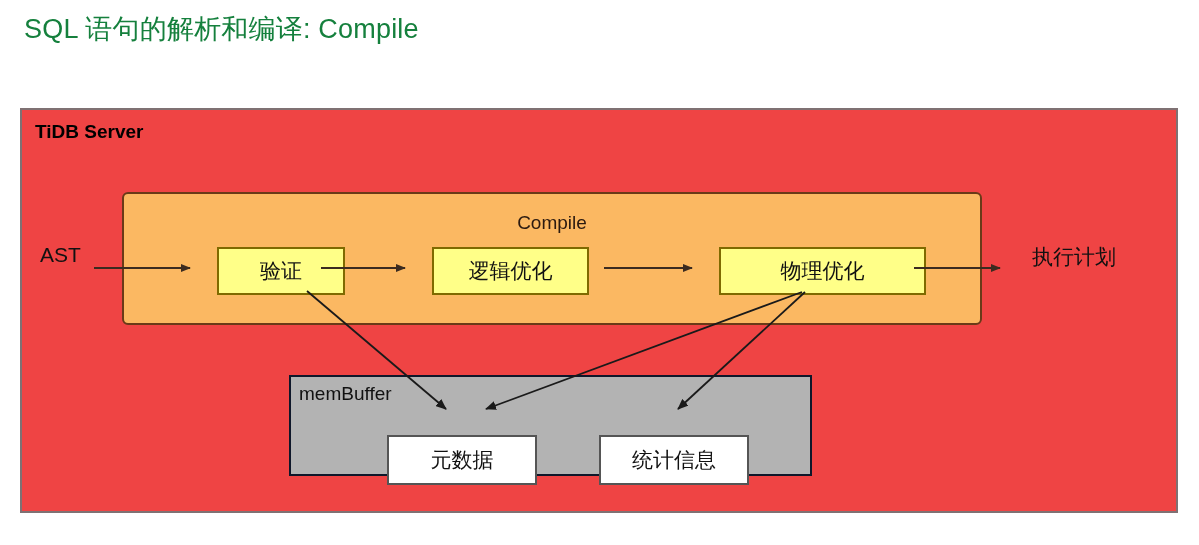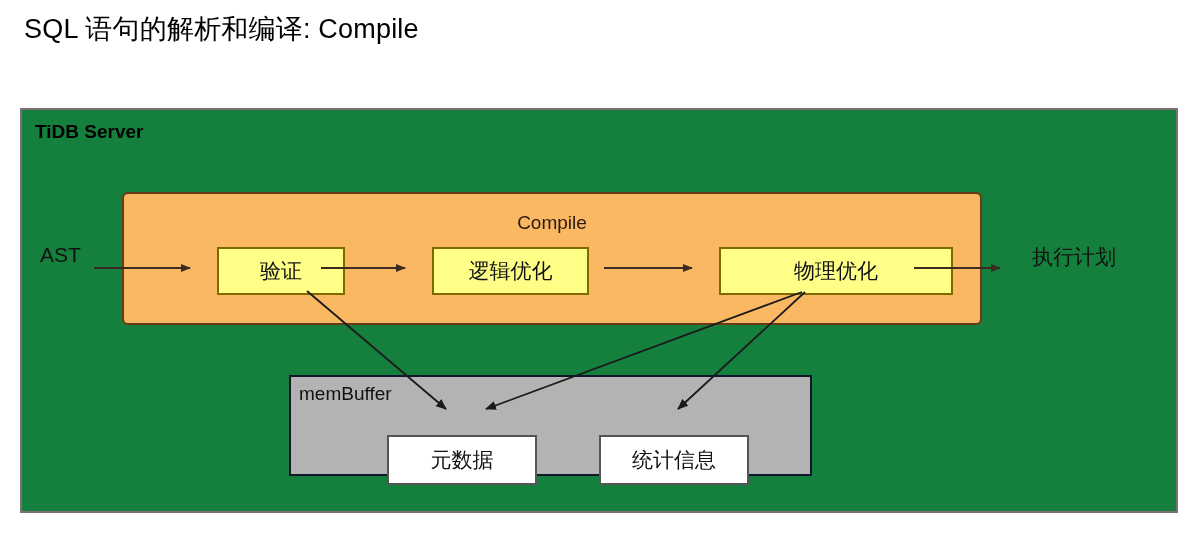--- a/index.html
+++ b/index.html
@@ -13,33 +13,33 @@
     position: relative;
     font-family: "Liberation Sans", "DejaVu Sans", sans-serif;
     overflow: hidden;
   }
 
   #page-title {
     position: absolute;
     left: 24px;
     top: 11px;
     font-size: 27px;
-    color: #000000;
+    color: #15803d;
     letter-spacing: 0.2px;
     white-space: nowrap;
   }
 
   
   #tidb-server-box {
     position: absolute;
     left: 20px;
     top: 108px;
     width: 1158px;
     height: 405px;
-    background: #15803d;
+    background: #ef4444;
     border: 2px solid #7f7173;
     box-sizing: border-box;
   }
   #tidb-server-label {
     position: absolute;
     left: 13px;
     top: 11px;
     font-size: 19px;
     font-weight: bold;
     color: #000000;
@@ -77,21 +77,21 @@
     display: flex;
     align-items: center;
     justify-content: center;
     font-size: 21px;
     color: #111111;
     top: 53px;
     height: 48px;
   }
   #stage-validate { left: 93px;  width: 128px; }
   #stage-logical  { left: 308px; width: 157px; }
-  #stage-physical { left: 595px; width: 234px; }
+  #stage-physical { left: 595px; width: 207px; }
 
   
   #membuffer-box {
     position: absolute;
     left: 267px;
     top: 265px;
     width: 523px;
     height: 101px;
     background: #b3b3b3;
     border: 2px solid #0f172a;

